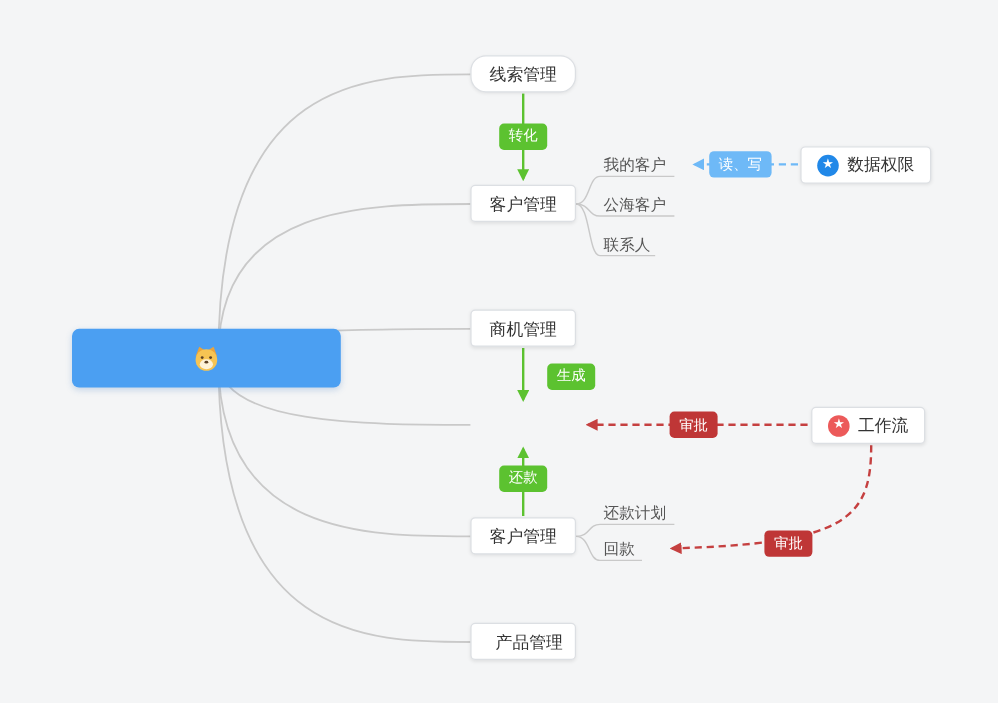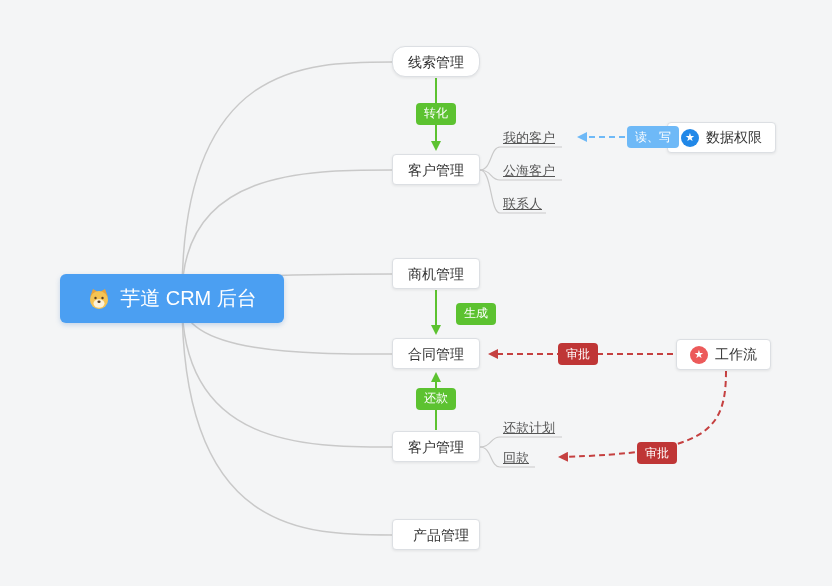--- a/index.html
+++ b/index.html
@@ -55,33 +55,32 @@
     display:flex;align-items:center;justify-content:center;
     color:#ffffff;font-size:11px;line-height:1;
     flex:0 0 auto;
   }
   .circle-star.blue{background:#2188e8;}
   .circle-star.red{background:#ec5a5a;}
   .sub-label{
     position:absolute;
     font-size:13px;color:#555555;
     white-space:nowrap;
-    text-decoration:underline;
   }
   .badge{
     position:absolute;
     height:22px;line-height:22px;
     padding:0 8px;
     border-radius:4px;
     color:#ffffff;font-size:12px;
     transform:translateX(-50%);
     white-space:nowrap;
   }
   .badge.green{background:#5cc230;font-family:Liberation Mono, monospace;}
-  .badge.blue{background:#6eb9f7;margin-left:36px;}
+  .badge.blue{background:#6eb9f7;}
   .badge.red{background:#bf3636;}
 </style>
 </head>
 <body>
 
 <div class="canvas">
 
   <svg class="lines-layer" width="832" height="586" viewBox="0 0 832 586">
     <defs>
       <marker id="arr-green" viewBox="0 0 10 10" refX="8" refY="5" markerWidth="5" markerHeight="5" orient="auto-start-reverse">
@@ -131,27 +130,25 @@
       <svg width="24" height="24" viewBox="0 0 24 24">
         <polygon points="3,10 6,2 11,5" fill="#e8a33d"></polygon>
         <polygon points="21,10 18,2 13,5" fill="#e8a33d"></polygon>
         <circle cx="12" cy="13" r="9" fill="#f6c453"></circle>
         <ellipse cx="12" cy="16.5" rx="5.5" ry="4.2" fill="#fdf2d8"></ellipse>
         <circle cx="8.5" cy="11" r="1.2" fill="#5b4026"></circle>
         <circle cx="15.5" cy="11" r="1.2" fill="#5b4026"></circle>
         <ellipse cx="12" cy="14.8" rx="1.6" ry="1.2" fill="#5b4026"></ellipse>
       </svg>
     </span>
-    <span>芋道 CRM 后台</span>
   </div>
 
   <div class="m-node" style="left:392px;top:46px;border-radius:13px;">线索管理</div>
   <div class="m-node" style="left:392px;top:258px;">商机管理</div>
   <div class="m-node" style="left:392px;top:154px;">客户管理</div>
-  <div class="m-node" style="left:392px;top:338px;">合同管理</div>
   <div class="m-node" style="left:392px;top:431px;">客户管理</div>
   <div class="m-node" style="left:392px;top:519px;padding-left:10px;">产品管理</div>
 
   <div class="sub-label" style="left:503px;top:129px;">我的客户</div>
   <div class="sub-label" style="left:503px;top:162px;text-align:right;">公海客户</div>
   <div class="sub-label" style="left:503px;top:195px;">联系人</div>
 
   <div class="sub-label" style="left:503px;top:419px;">还款计划</div>
   <div class="sub-label" style="left:503px;top:449px;">回款</div>
 

